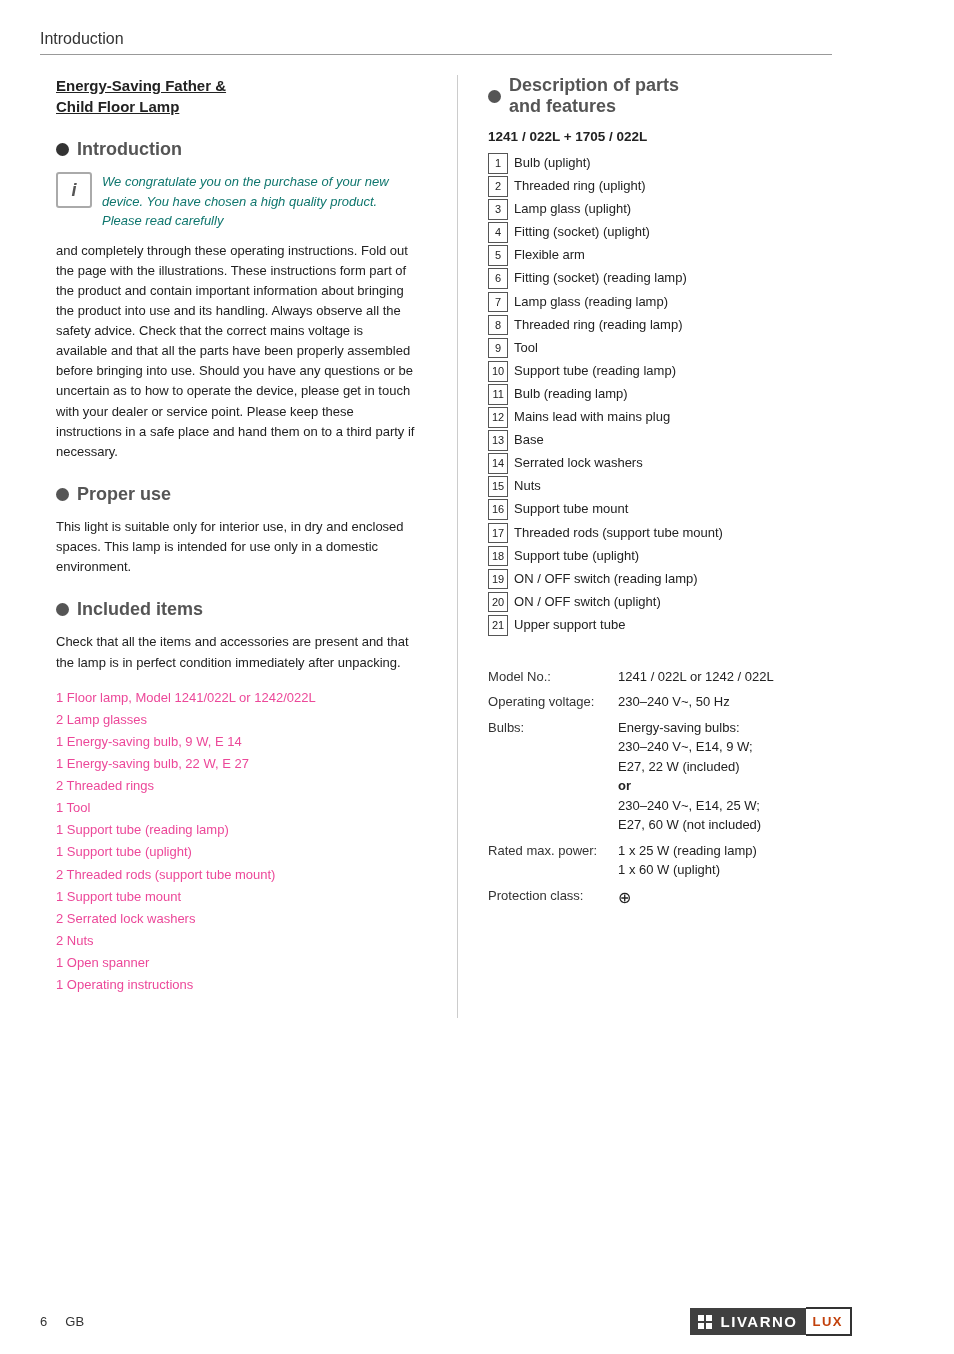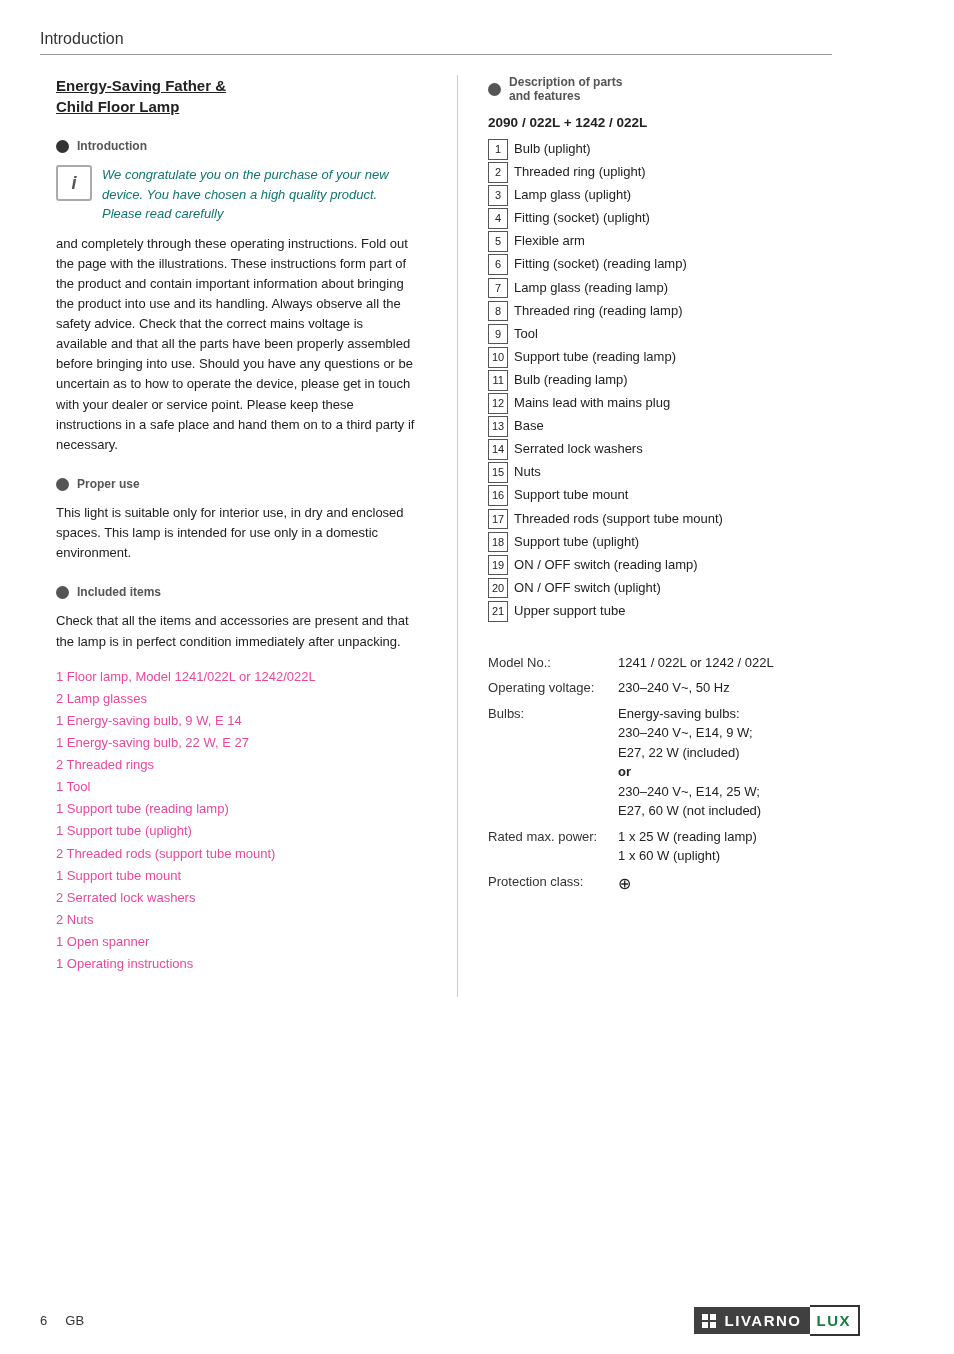--- a/index.html
+++ b/index.html
@@ -44,21 +44,21 @@
       font-size: 15px;
       font-weight: bold;
       margin-bottom: 22px;
       line-height: 1.4;
       text-decoration: underline;
     }
     .section-heading {
       display: flex;
       align-items: center;
       gap: 8px;
-      font-size: 12px;
+      font-size: 18px;
       font-weight: bold;
       color: #555;
       margin-bottom: 12px;
     }
     .section-heading .bullet {
       width: 13px;
       height: 13px;
       background: #555;
       border-radius: 50%;
       flex-shrink: 0;
@@ -151,21 +151,21 @@
       width: 130px;
     }
     .ground-symbol {
       font-size: 16px;
     }
     
     .page-footer {
       position: absolute;
       bottom: 18px;
       left: 40px;
-      right: 24px;
+      right: 32px;
       display: flex;
       justify-content: space-between;
       align-items: center;
     }
     .footer-page {
       font-size: 13px;
       color: #333;
     }
     .logo-box {
       display: flex;
@@ -247,21 +247,21 @@
     </div>
 
     <div class="col-right">
 
       <div class="section-block">
         <div class="section-heading">
           <span class="bullet"></span>
           <span>Description of parts<br>and features</span>
         </div>
 
-        <div class="parts-model">2090 / 022L + 1242 / 022L</div>
+        <div class="parts-model">1241 / 022L + 1705 / 022L</div>
 
         <ul class="parts-list">
           <li>
               <span class="part-num">1</span>
               <span>Bulb (uplight)</span>
             </li>
           <li>
               <span class="part-num">2</span>
               <span>Threaded ring (uplight)</span>
             </li>
@@ -391,17 +391,17 @@
       <div style="background:#404040; padding: 5px 8px; display:flex; align-items:center; gap:5px;">
         <div class="logo-grid">
           <span></span>
             <span></span>
             <span></span>
             <span></span>
         </div>
         <span style="color:#fff; font-weight:bold; font-size:15px; letter-spacing:1.5px;">LIVARNO</span>
       </div>
       <div style="border:2px solid #333; border-left:none; padding: 5px 7px; background:#fff;">
-        <span style="font-weight:bold; font-size:15px; letter-spacing:1.5px; color:#15803d;margin-top:44px;">LUX</span>
+        <span style="font-weight:bold; font-size:13px; letter-spacing:1.5px; color:#c2410c;margin-top:44px;">LUX</span>
       </div>
     </div>
   </div>
 </div>
 
 </body></html>

